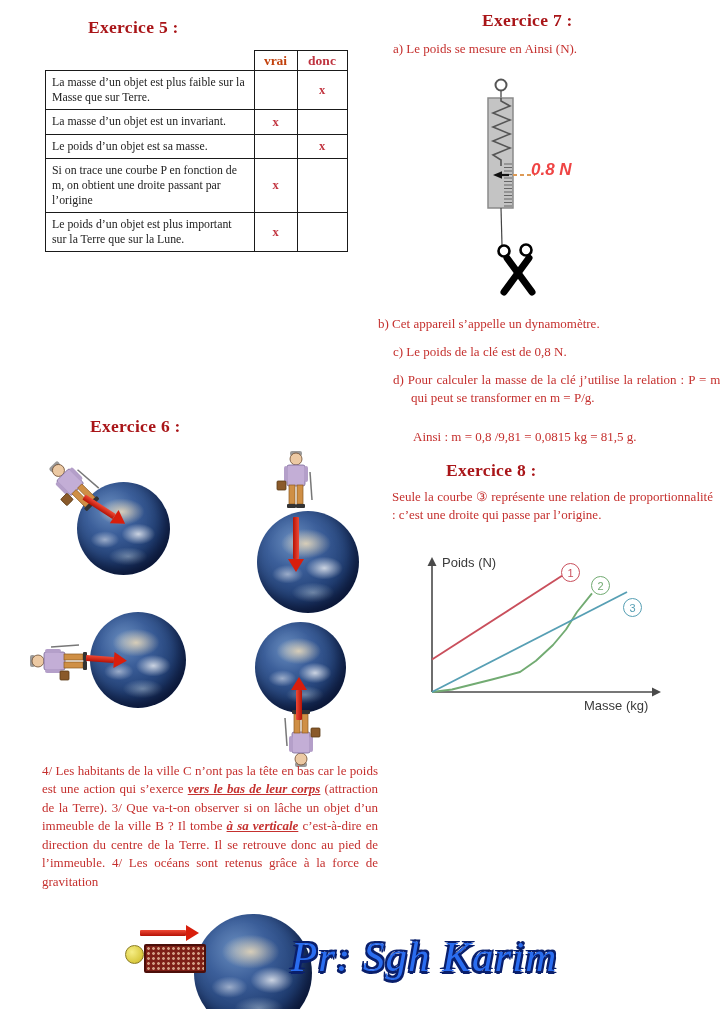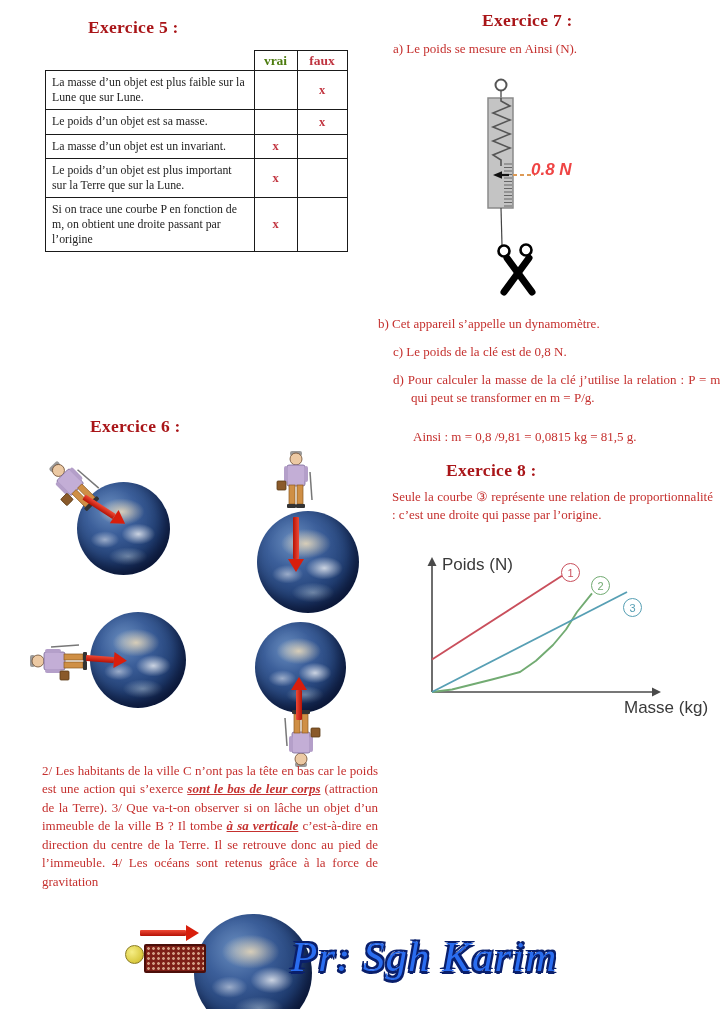--- a/index.html
+++ b/index.html
@@ -21,21 +21,21 @@
   #ex5-table td { border:1.4px solid #1a1a1a; }
   #ex5-table td.ghost { border:none; }
   #ex5-table td.stmt { padding:4px 6px; }
   #ex5-table td.mark {
     text-align:center; vertical-align:middle;
     color:#c23540; font-size:12.5px; font-weight:bold;
   }
   #ex5-table td.head {
     text-align:center; font-weight:bold; font-size:13.5px; padding:1px 0;
   }
-  .vrai-h { color:#4d7c0f; }
+  .vrai-h { color:#c2410c; }
   .faux-h { color:#bf3440; }
   
   .redtext {
     position:absolute; color:#c5302e; font-size:13px;
     line-height:1.42; text-align:justify;
   }
   .hang { padding-left:18px; text-indent:-18px; }
   .emph { font-weight:bold; font-style:italic; text-decoration:underline; }
   .nojust { text-align:left; }
   
@@ -65,21 +65,21 @@
   #dyna { position:absolute; left:468px; top:74px; }
   #dyna-reading {
     position:absolute; left:531px; top:160px;
     font-family:"Liberation Sans", sans-serif;
     font-weight:bold; font-style:italic; font-size:17px; color:#ef4444;
   }
   
   #graph { position:absolute; left:418px; top:552px; width:292px; height:168px; }
   #graph .axis-label {
     position:absolute; font-family:"Liberation Sans", sans-serif;
-    font-size:17px; color:#3a3a3a;
+    font-size:13px; color:#3a3a3a;
   }
   .chip {
     position:absolute; width:17px; height:17px; border-radius:50%;
     border:1.4px solid #888; background:#fff;
     font-family:"Liberation Sans", sans-serif; font-size:11px;
     display:flex; align-items:center; justify-content:center;
   }
   
   #ocean-block {
     position:absolute; left:144px; top:944px; width:58px; height:25px;
@@ -107,44 +107,44 @@
 
 <div id="page">
 
   <div class="ex-title" style="left:88px; top:17px;">Exercice 5 :</div>
 
   <table id="ex5-table">
     <tbody>
         <tr>
       <td class="ghost" style="width:206px;"></td>
       <td class="head vrai-h" style="width:42px;">vrai</td>
-      <td class="head faux-h" style="width:49px;">faux</td>
-    </tr>
-    <tr>
-      <td class="stmt">La masse d’un objet est plus faible sur la Lune que sur Lune.</td>
-      <td class="mark"></td>
-      <td class="mark">x</td>
+      <td class="head faux-h" style="width:49px;">donc</td>
+    </tr>
+    <tr>
+      <td class="stmt">La masse d’un objet est plus faible sur la Masse que sur Terre.</td>
+      <td class="mark"></td>
+      <td class="mark">x</td>
+    </tr>
+    <tr>
+      <td class="stmt">La masse d’un objet est un invariant.</td>
+      <td class="mark">x</td>
+      <td class="mark"></td>
     </tr>
     <tr>
       <td class="stmt">Le poids d’un objet est sa masse.</td>
       <td class="mark"></td>
       <td class="mark">x</td>
     </tr>
     <tr>
-      <td class="stmt">La masse d’un objet est un invariant.</td>
+      <td class="stmt">Si on trace une courbe P en fonction de m, on obtient une droite passant par l’origine</td>
       <td class="mark">x</td>
       <td class="mark"></td>
     </tr>
     <tr>
       <td class="stmt">Le poids d’un objet est plus important sur la Terre que sur la Lune.</td>
-      <td class="mark">x</td>
-      <td class="mark"></td>
-    </tr>
-    <tr>
-      <td class="stmt">Si on trace une courbe P en fonction de m, on obtient une droite passant par l’origine</td>
       <td class="mark">x</td>
       <td class="mark"></td>
     </tr>
   </tbody>
     </table>
 
   <div class="ex-title" style="left:90px; top:416px;">Exercice 6 :</div>
 
   <div class="earth" style="left:77px; top:482px; width:93px; height:93px;"></div>
   <div class="person" style="left:54px; top:455px; transform:rotate(-45deg);">
@@ -212,21 +212,21 @@
       <rect x="21" y="35" width="6" height="19" fill="#cf8f45" stroke="#8a5a20" stroke-width="0.7"></rect>
       <rect x="11" y="54" width="9" height="4" rx="1" fill="#333"></rect>
       <rect x="20" y="54" width="9" height="4" rx="1" fill="#333"></rect>
       <rect x="1" y="31" width="9" height="9" rx="1" fill="#8a5a2a" stroke="#5a3a15" stroke-width="0.8"></rect>
       <line x1="34" y1="22" x2="36" y2="50" stroke="#777" stroke-width="1.5"></line>
     </svg>
   </div>
   <div class="rarrow" style="left:299px; top:717px; width:30px; transform:rotate(-90deg);"></div>
 
   <div class="redtext" style="left:42px; top:762px; width:336px;">
-    <span>2/ Les habitants de la ville C n’ont pas la tête en bas car le poids est une action qui s’exerce </span><span class="emph">sont le bas de leur corps</span><span> (attraction de la Terre).</span>
+    <span>4/ Les habitants de la ville C n’ont pas la tête en bas car le poids est une action qui s’exerce </span><span class="emph">vers le bas de leur corps</span><span> (attraction de la Terre).</span>
     <span>3/ Que va-t-on observer si on lâche un objet d’un immeuble de la ville B ? Il tombe </span><span class="emph">à sa verticale</span><span> c’est-à-dire en direction du centre de la Terre. Il se retrouve donc au pied de l’immeuble.</span>
     <span>4/ Les océans sont retenus grâce à la force de gravitation</span>
   </div>
 
   <div class="ex-title" style="left:482px; top:10px;">Exercice 7 :</div>
   <div class="redtext nojust" style="left:393px; top:40px; width:320px;">a)  Le poids se mesure en Ainsi (N).</div>
 
   <svg id="dyna" width="150" height="235" viewBox="0 0 150 235">
     <circle cx="33" cy="11" r="5.5" fill="none" stroke="#555" stroke-width="2"></circle>
     <line x1="33" y1="16" x2="33" y2="26" stroke="#555" stroke-width="1.4"></line>
@@ -274,21 +274,21 @@
       <polygon points="14,5 9.5,14 18.5,14" fill="#4a4a4a"></polygon>
       <line x1="14" y1="140" x2="236" y2="140" stroke="#4a4a4a" stroke-width="1.6"></line>
       <polygon points="243,140 234,135.5 234,144.5" fill="#4a4a4a"></polygon>
       <g id="curves">
           <polyline points="14.0,107.5 144.0,23.8" fill="none" stroke="#c94f5c" stroke-width="1.9" stroke-linejoin="round"></polyline>
           <polyline points="14.0,140.0 34.0,137.5 52.0,133.0 74.0,127.5 102.0,120.0 118.0,108.8 135.0,93.0 148.0,77.5 159.0,60.0 174.0,41.3" fill="none" stroke="#72ab72" stroke-width="1.9" stroke-linejoin="round"></polyline>
           <polyline points="14.0,140.0 209.0,40.0" fill="none" stroke="#579fb4" stroke-width="1.9" stroke-linejoin="round"></polyline>
         </g>
     </svg>
     <div class="axis-label" style="left:24px; top:3px;">Poids (N)</div>
-    <div class="axis-label" style="left:166px; top:146px;margin-left:40px;">Masse (kg)</div>
+    <div class="axis-label" style="left:166px; top:146px;">Masse (kg)</div>
     <div class="chip" style="left: 143px; top: 11px; border-color: rgb(201, 79, 92); color: rgb(201, 79, 92);">1</div>
     <div class="chip" style="left: 173px; top: 24px; border-color: rgb(114, 171, 114); color: rgb(114, 171, 114);">2</div>
     <div class="chip" style="left: 205px; top: 46px; border-color: rgb(87, 159, 180); color: rgb(87, 159, 180);">3</div>
   </div>
 
   <div class="earth" style="left:194px; top:914px; width:118px; height:118px;"></div>
   <div id="yellow-ball"></div>
   <div id="ocean-block"></div>
   <div class="rarrow" style="left:140px; top:930px; width:46px;"></div>
 

